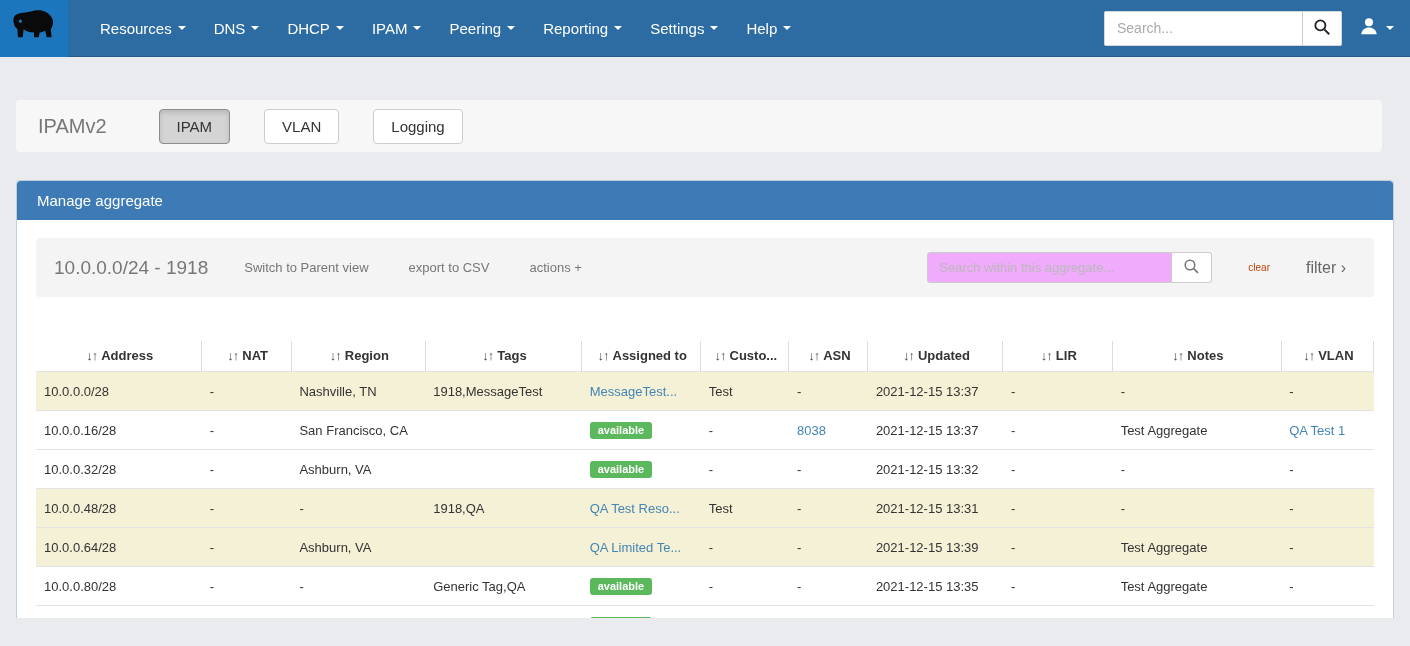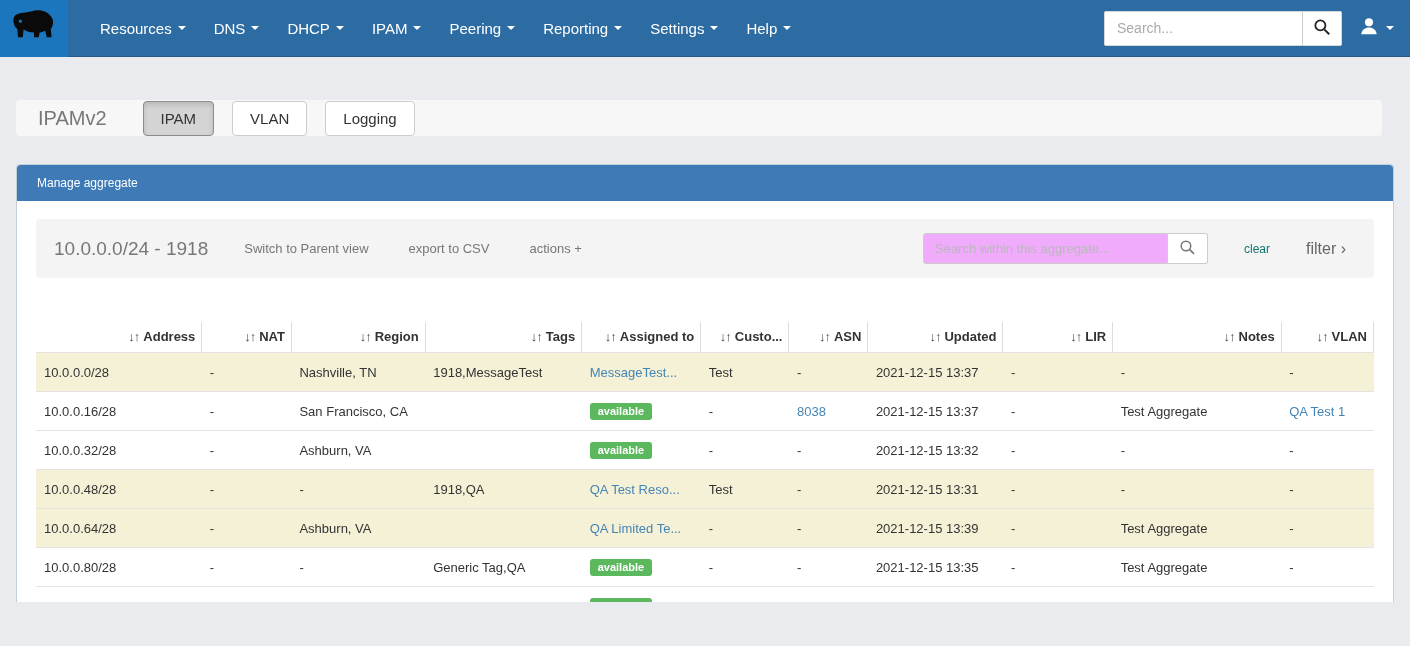--- a/index.html
+++ b/index.html
@@ -36,40 +36,40 @@
     font-size: 14px; font-family: inherit; outline: none; color: #333;
   }
   .nav-search input::placeholder { color: #aaa; }
   .nav-search button {
     width: 40px; background: #fff; border: 1px solid #d7d7d7; border-left: 1px solid #ccc;
     cursor: pointer; color: #222; display: flex; align-items: center; justify-content: center;
   }
   .user-menu { display: flex; align-items: center; margin-left: 16px; cursor: pointer; }
   
   .tab-strip {
-    margin: 43px 28px 0 16px; height: 36px; background: #f7f7f7; border-radius: 4px;
-    display: flex; align-items: center; padding: 0 22px;
+    margin: 43px 28px 0 16px; height: 52px; background: #f7f7f7; border-radius: 4px;
+    display: flex; align-items: center; padding: 0 22px; gap: 16px;
   }
   .page-title { font-size: 20px; color: #777; margin-right: 36px; }
   .tab-btn {
     font-size: 15px; font-family: inherit; color: #333; background: #fff;
     border: 1px solid #ccc; border-radius: 4px; padding: 8px 17px; margin-right: 18px;
     cursor: pointer;
   }
   .tab-btn.active {
     background: #d4d4d4; border-color: #8c8c8c;
     box-shadow: inset 0 3px 5px rgba(0,0,0,.125);
   }
   
   .panel {
     margin: 28px 16px 0 16px; border: 1px solid #c2cfdb; border-bottom: none;
     border-radius: 4px 4px 0 0; background: #fff; height: 438px; overflow: hidden;
   }
   .panel-heading {
-    background: #3d7ab6; color: #fff; font-size: 12px; padding: 11px 20px;
+    background: #3d7ab6; color: #fff; font-size: 15px; padding: 11px 20px;
     border-radius: 3px 3px 0 0;
   }
   .panel-body { padding: 18px 19px 0 19px; }
   
   .agg-toolbar {
     background: #f4f4f4; border-radius: 4px; height: 59px;
     display: flex; align-items: center; padding: 0 18px;
   }
   .agg-title { font-size: 19px; color: #777; margin-right: 36px; white-space: nowrap; }
   .agg-link { font-size: 13px; color: #777; margin-right: 40px; cursor: pointer; text-decoration: none; white-space: nowrap; }
@@ -78,26 +78,26 @@
   .agg-search input {
     width: 245px; border: 1px solid #ccc; border-radius: 3px 0 0 3px; padding: 0 11px;
     font-size: 13px; font-family: inherit; outline: none; color: #555; background: #f0abfc;
   }
   .agg-search input::placeholder { color: #b9b9b9; }
   .agg-search button {
     width: 40px; background: #fff; border: 1px solid #ccc; border-left: none;
     border-radius: 0 3px 3px 0; color: #777; cursor: pointer;
     display: flex; align-items: center; justify-content: center;
   }
-  .agg-clear { font-size: 12px; color: #0f766e; margin-left: 36px; cursor: pointer; }
+  .agg-clear { font-size: 10px; color: #c2410c; margin-left: 36px; cursor: pointer; }
   .agg-filter { font-size: 16px; color: #666; margin-left: 36px; margin-right: 10px; cursor: pointer; white-space: nowrap; }
   
   table.grid { width: 100%; border-collapse: collapse; table-layout: fixed; margin-top: 44px; }
   .grid th {
-    font-size: 13px; font-weight: bold; color: #333; text-align: right;
+    font-size: 13px; font-weight: bold; color: #333; text-align: center;
     padding: 7px 6px 8px 8px; border-right: 1px solid #ddd; white-space: nowrap;
     overflow: hidden; cursor: pointer;
   }
   .sort-ic { color: #444; margin-right: 4px; letter-spacing: -1px; font-weight: bold; }
   .grid td {
     font-size: 13px; color: #333; padding: 0 8px; height: 39px; vertical-align: middle;
     border-top: 1px solid #e3e3e3; white-space: nowrap; overflow: hidden;
   }
   .grid tr.hl td { background: #f5f1d6; }
   .grid tr.data-row { cursor: pointer; }

